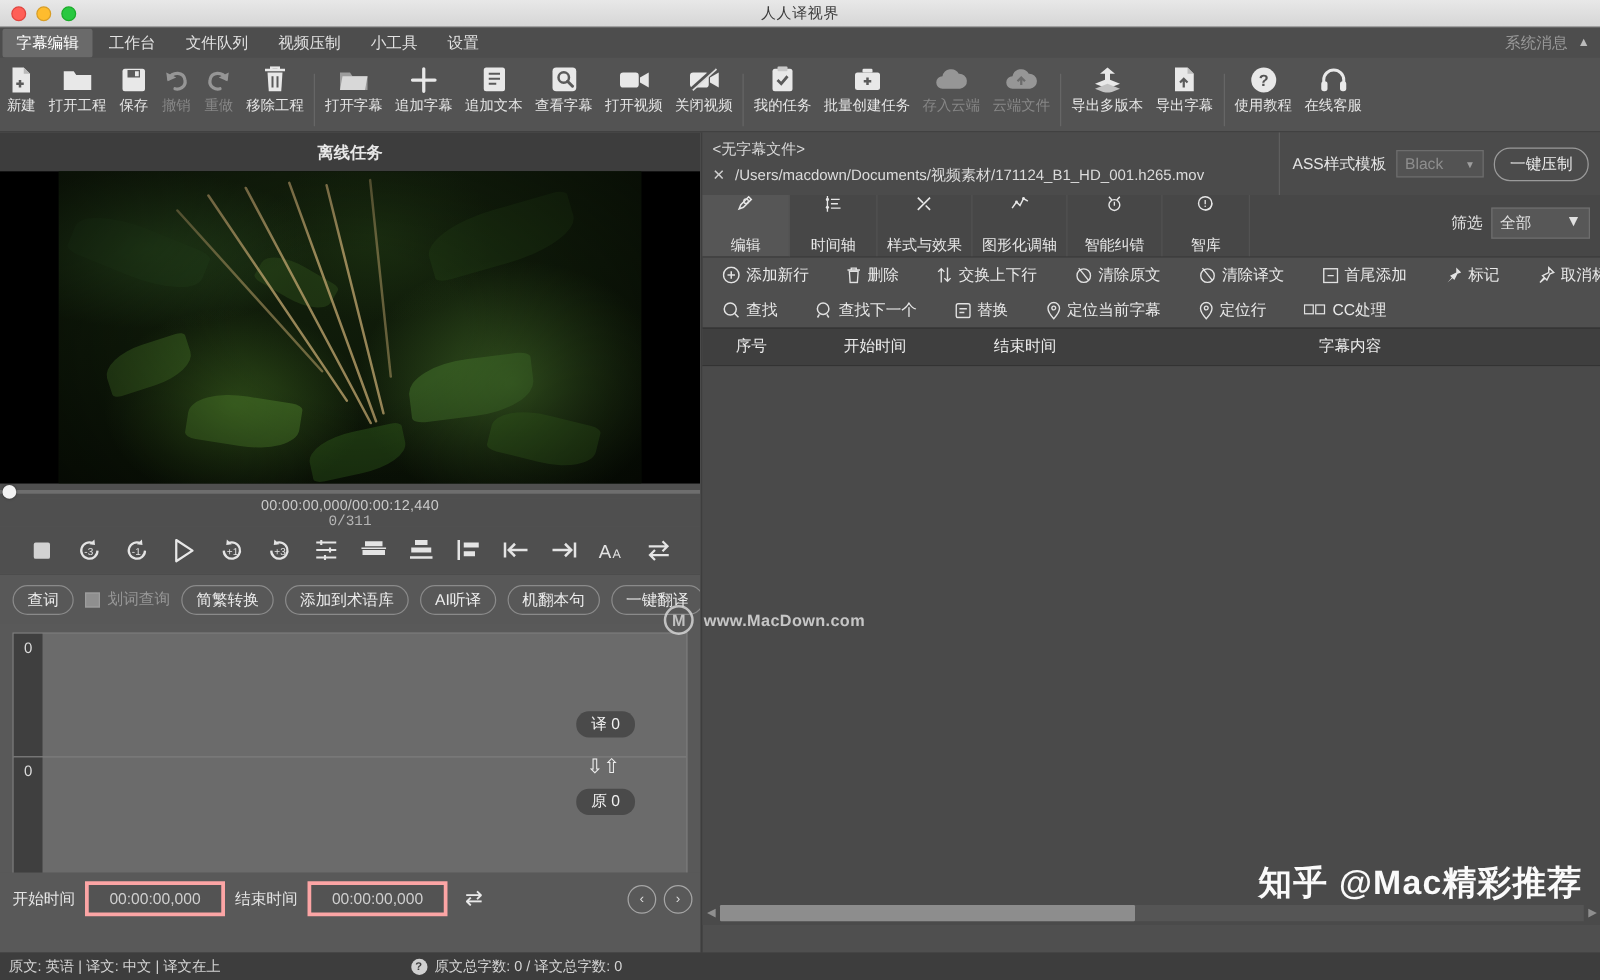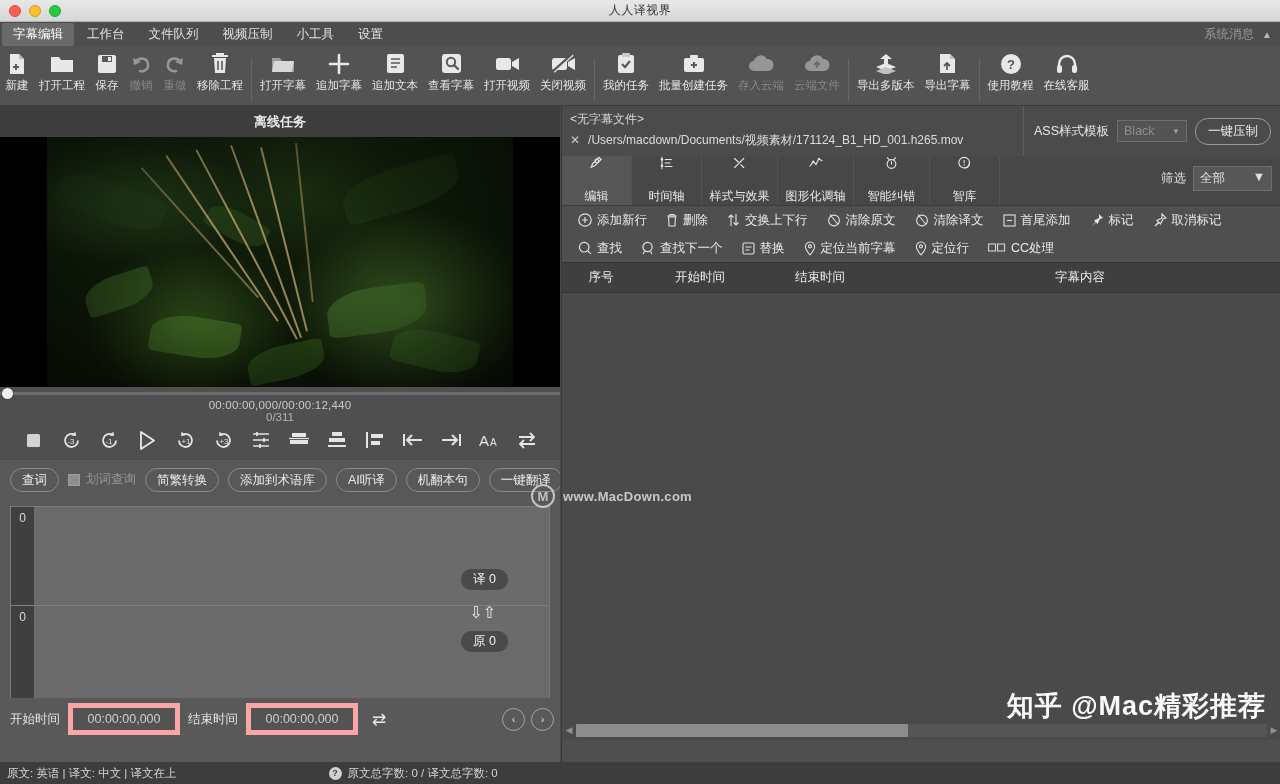--- a/index.html
+++ b/index.html
@@ -139,21 +139,21 @@
   }
   .progress-knob {
     position:absolute; left:2px; top:1px; width:11px; height:11px;
     border-radius:50%; background:#f2f2f2; box-shadow:0 0 2px rgba(0,0,0,.5);
   }
   .timecode-row {
     height:22px; background:#4f4f4f; display:flex; align-items:center;
     padding:0 14px; justify-content:space-between;flex-direction:column;
   }
   .tc-left { font-size:11.5px; color:#c9c9c9; letter-spacing:.2px; }
-  .tc-right { font-size:11.5px; color:#b5b5b5; }
+  .tc-right { font-size:11.5px; color:#b5b5b5;font-family:Liberation Mono, monospace; }
   .ctrl-row {
     height:38px; background:#4f4f4f; display:flex; align-items:center;
     padding-left:14px; gap:0; overflow:hidden;
   }
   .ctrl {
     width:38px; height:30px; display:flex; align-items:center; justify-content:center;
     cursor:default; flex:none;
   }
 
   
@@ -195,21 +195,21 @@
   }
 
   
   .timerow {
     position:absolute; left:0; bottom:22px; width:560px; height:42px;
     display:flex; align-items:center; padding-left:10px; gap:8px;
     background:#595959;
   }
   .t-lab { font-size:12.5px; color:#e4e4e4; white-space:nowrap; }
   .t-input {
-    background:#535353; border:5px solid #fca5a5; color:#cfcfcf;
+    background:#535353; border:3px solid #fca5a5; color:#cfcfcf;
     font-size:12.5px; padding:4px 7px; width:112px; text-align:center;
     font-family:"Liberation Sans", sans-serif;
   }
   .swap2 { color:#eaeaea; font-size:17px; margin-left:6px; }
   .navbtns { position:absolute; right:6px; display:flex; gap:6px; }
   .navbtn {
     width:23px; height:23px; border-radius:50%; border:1px solid #a5a5a5;
     color:#dcdcdc; font-size:11px; display:flex; align-items:center;
     justify-content:center; cursor:default;
   }
@@ -276,21 +276,21 @@
   }
   .filter-lab { font-size:12.5px; color:#e3e3e3; }
   .filter-sel {
     width:79px; background:#575757; border:1px solid #6e6e6e; color:#e0e0e0;
     font-size:12.5px; padding:3px 6px; display:flex; align-items:flex-start;
     justify-content:space-between;
   }
 
   .actionrow {
     height:28px; display:flex; align-items:center; padding-left:9px;
-    gap:5px; overflow:hidden;
+    gap:16px; overflow:hidden;
   }
   .act {
     display:flex; align-items:center; gap:5px; padding:2px 7px;
     font-size:12.5px; color:#e9e9e9; white-space:nowrap; cursor:default;
   }
   .act svg { display:block; flex:none; }
 
   .tablehead {
     height:31px; background:#3f3f3f; display:flex; align-items:center;
     border-top:1px solid #333; border-bottom:1px solid #333;

